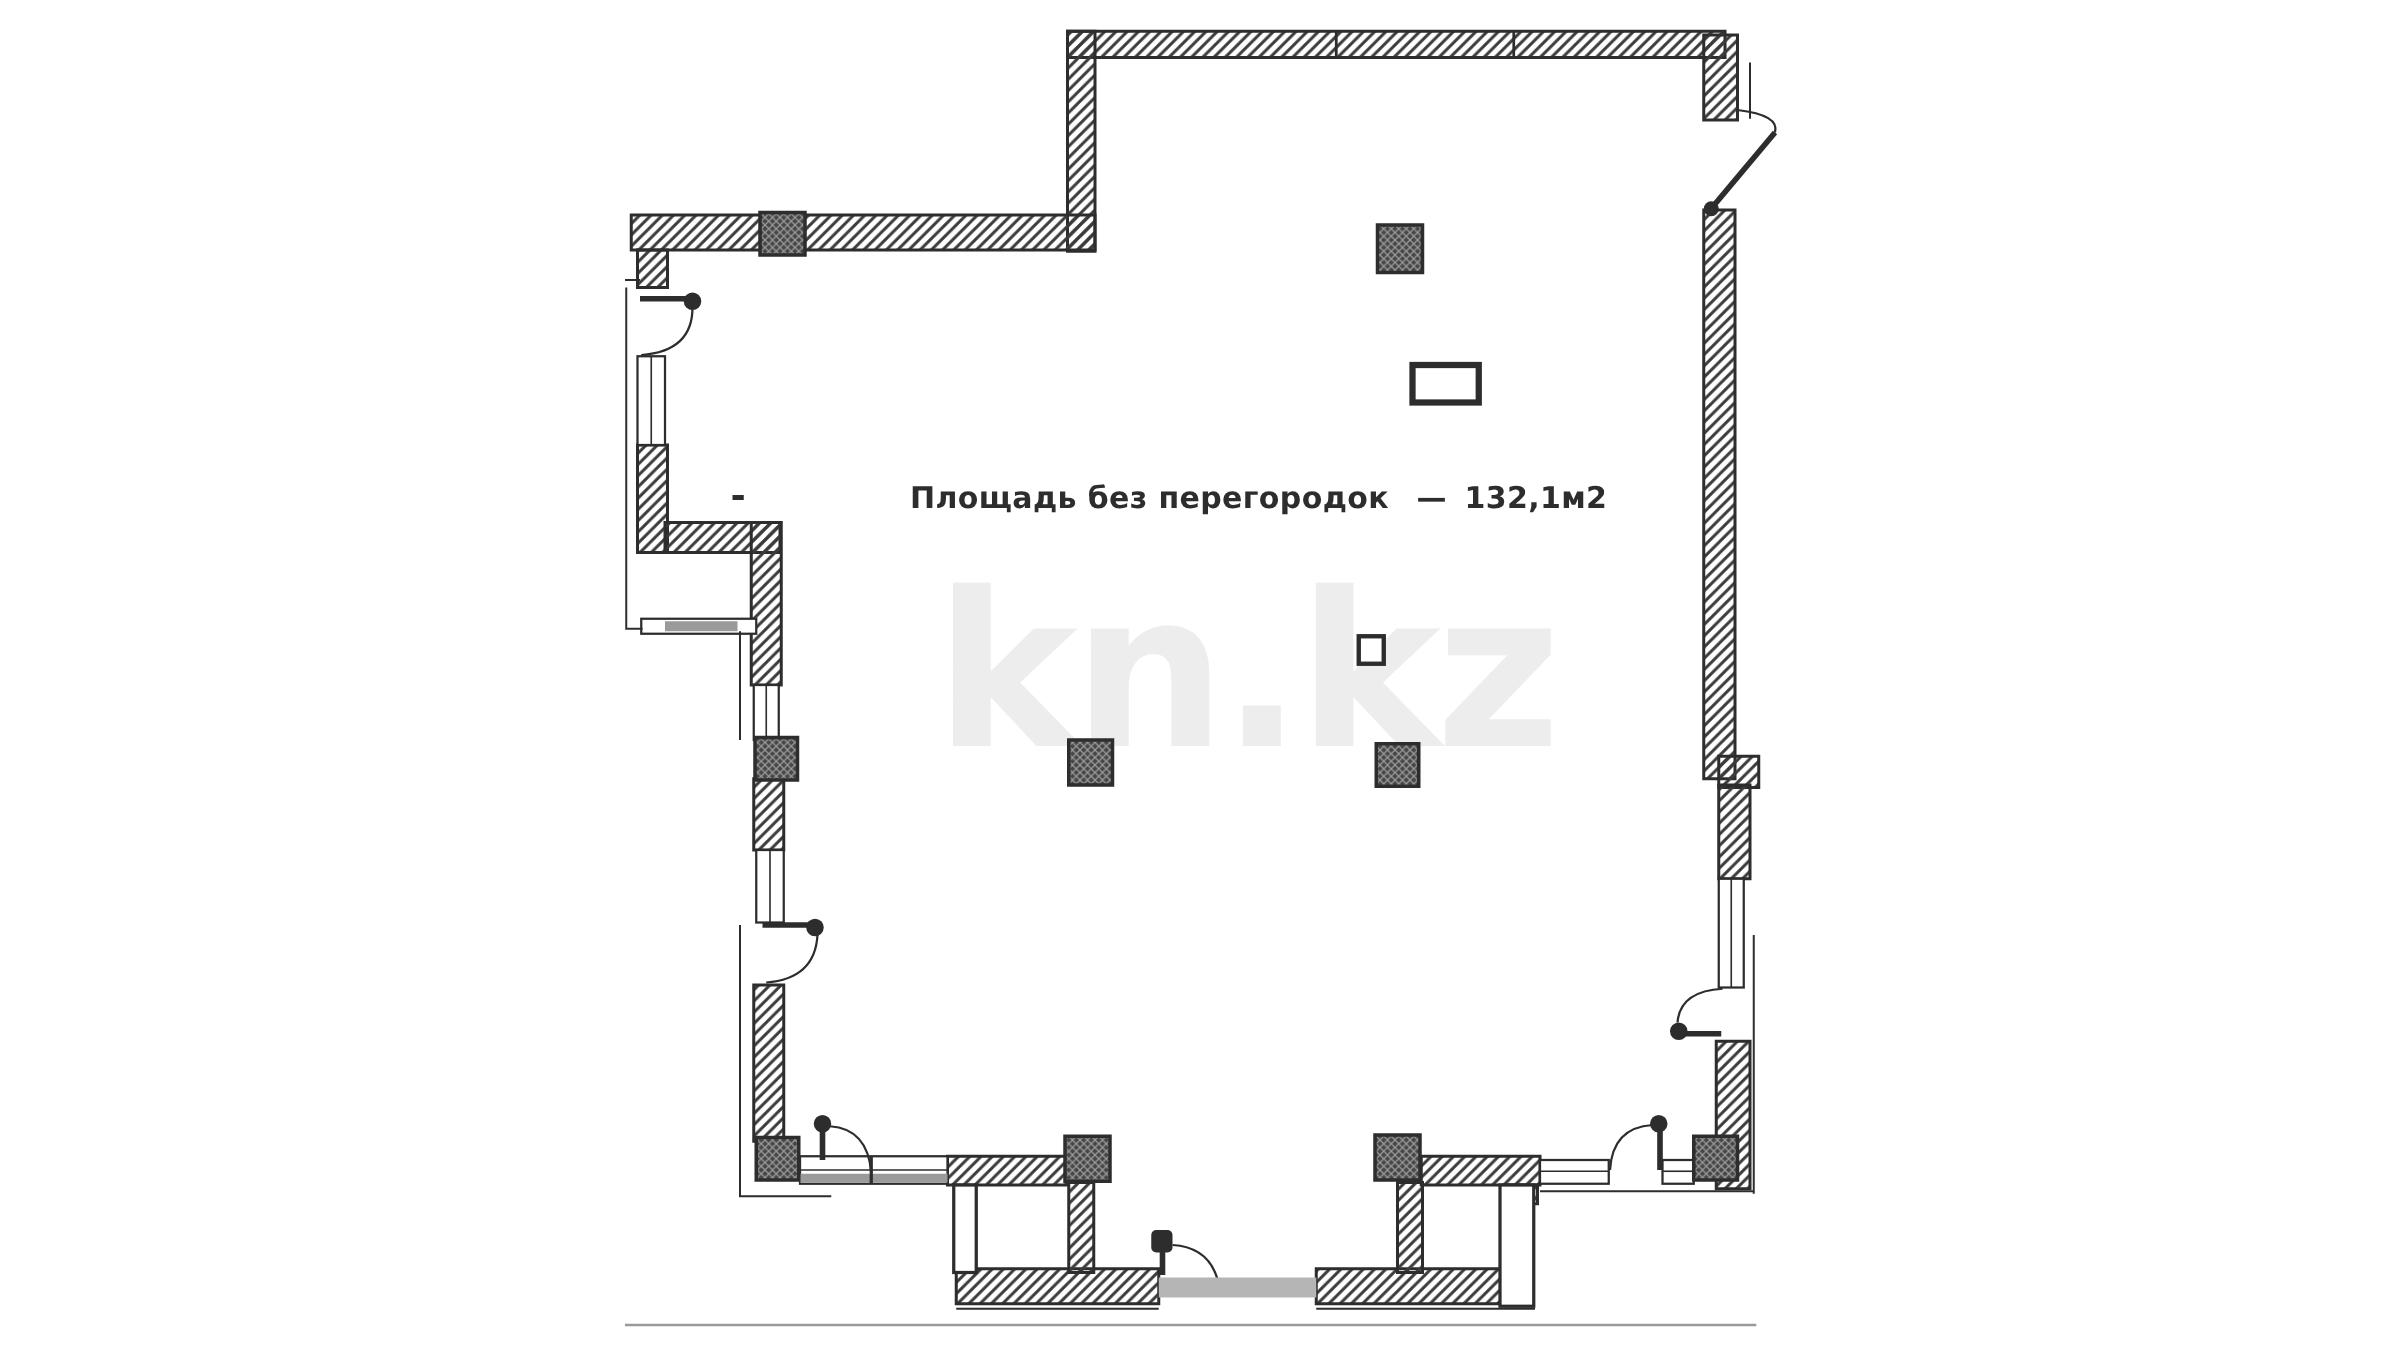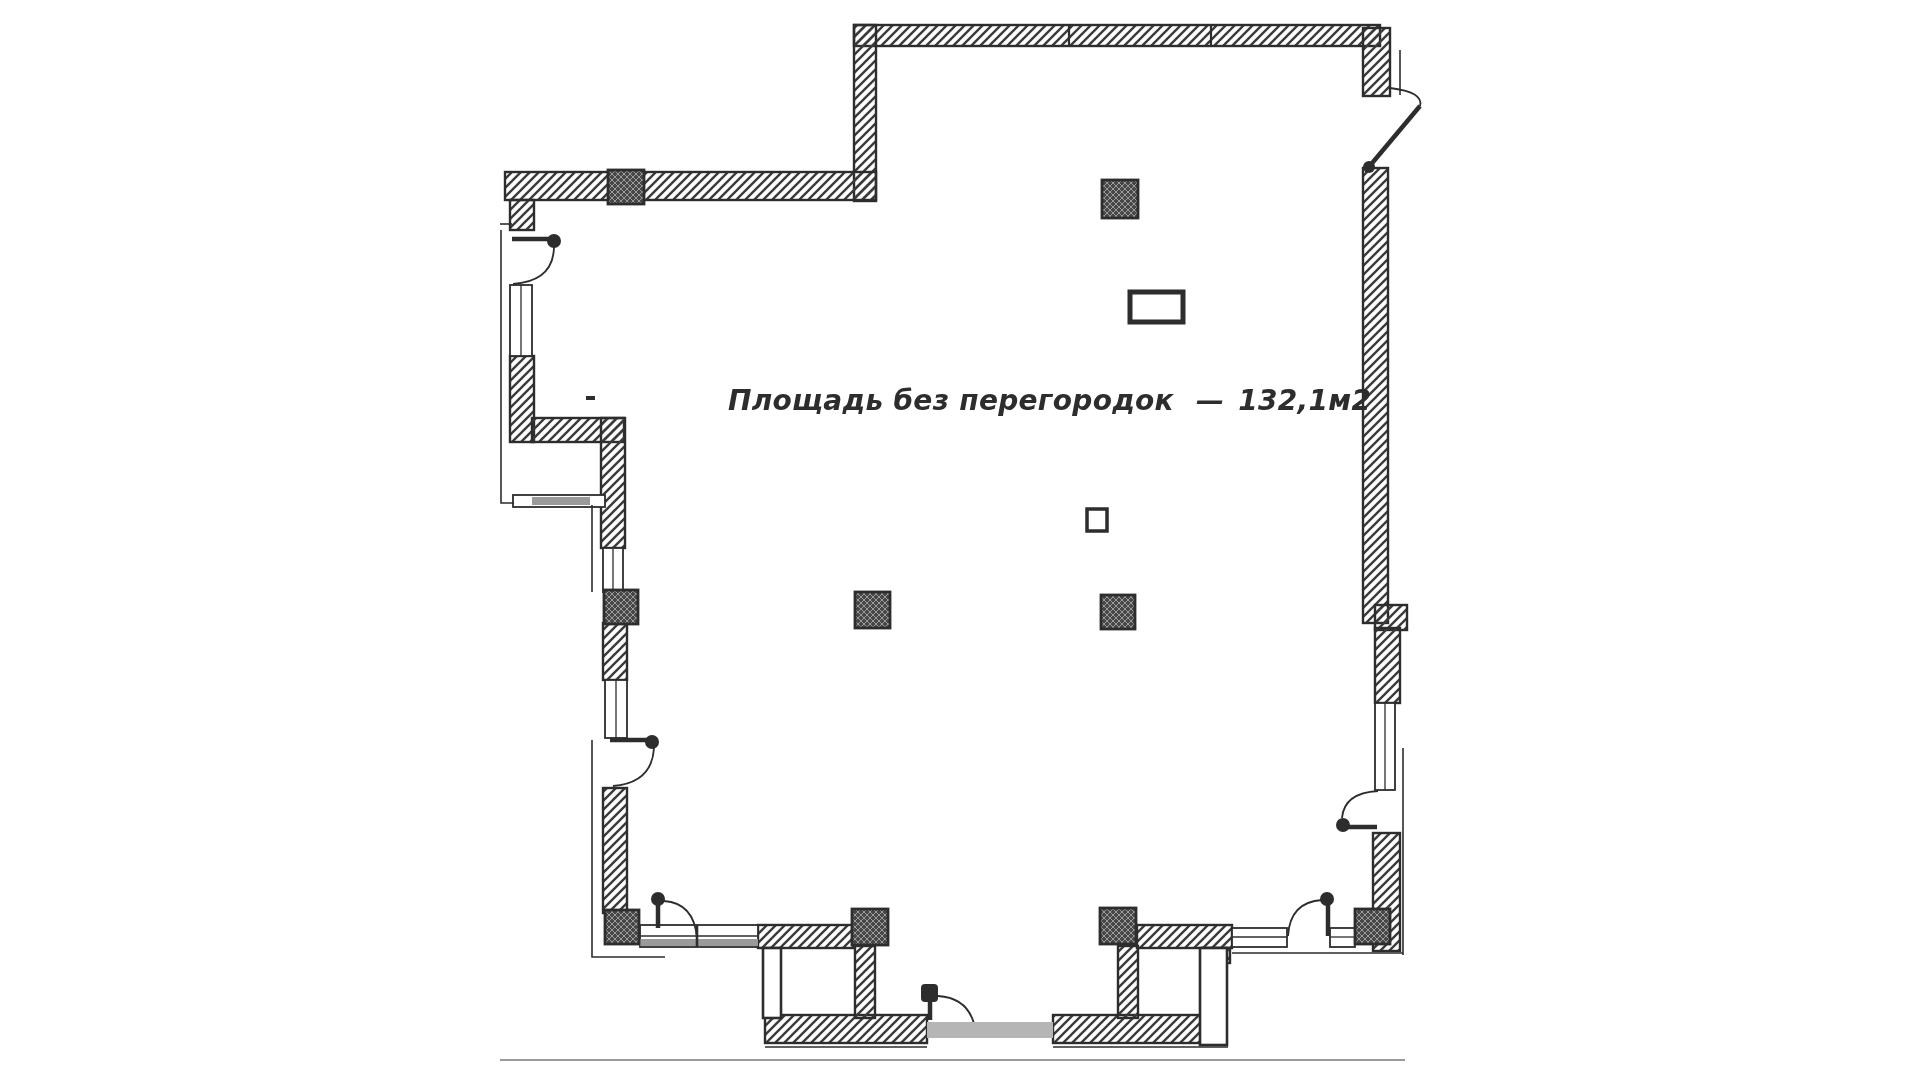--- a/index.html
+++ b/index.html
@@ -4,21 +4,21 @@
 <style>
   html,body{margin:0;padding:0;background:#fff;}
   #stage{position:relative;width:1920px;height:1080px;background:#fff;overflow:hidden;
          font-family:"DejaVu Sans","Liberation Sans",sans-serif;}
   
   #watermark{position:absolute;left:748px;top:452px;font-size:172px;line-height:1;
              font-weight:700;letter-spacing:-4px;color:var(--watermark,#ededed);
              user-select:none;white-space:nowrap;}
   
   #annotation{position:absolute;left:728px;top:384px;width:500px;white-space:nowrap;
-              font-style:italic;font-weight:600;font-size:28px;color:var(--line,#2d2d2d);
+              font-weight:600;font-size:24px;color:var(--line,#2d2d2d);
               letter-spacing:.3px;}
   #annotation .sep{margin:0 14px;}
   #annotation .w{margin-right:8px;}
   svg#plan{position:absolute;left:0;top:0;}
   
   .wall{fill:url(#hatch);stroke:var(--line,#2d2d2d);stroke-width:2.4;}
   .hl{stroke:var(--hatch,#3b3b3b);stroke-width:2.4;fill:none;}
   .col{fill:url(#xhatch);stroke:var(--line,#2d2d2d);stroke-width:2.8;}
   .xbg{fill:var(--column-bg,#474747);}
   .xl{stroke:var(--column-lines,#9b9b9b);stroke-width:1;fill:none;}
@@ -31,20 +31,21 @@
   .thr{fill:var(--threshold,#b5b5b5);}
   .sill{fill:var(--sill,#9a9a9a);}
   .ground{stroke:var(--ground,#9a9a9a);stroke-width:2;fill:none;}
   .sym{fill:#ffffff;stroke:var(--line,#2d2d2d);}
 </style>
 </head>
 <body>
 
 <div id="stage">
 
+  <div id="watermark">kn.kz</div>
 
   <svg id="plan" width="1920" height="1080" viewBox="0 0 1920 1080">
     <defs>
       <pattern id="hatch" patternUnits="userSpaceOnUse" width="9" height="9">
         <path class="hl" d="M-2,2 L2,-2 M-2,11 L11,-2 M7,11 L11,7"></path>
       </pattern>
       <pattern id="xhatch" patternUnits="userSpaceOnUse" width="6" height="6">
         <rect class="xbg" x="0" y="0" width="6" height="6"></rect>
         <path class="xl" d="M0,6 L6,0 M0,0 L6,6"></path>
       </pattern>

